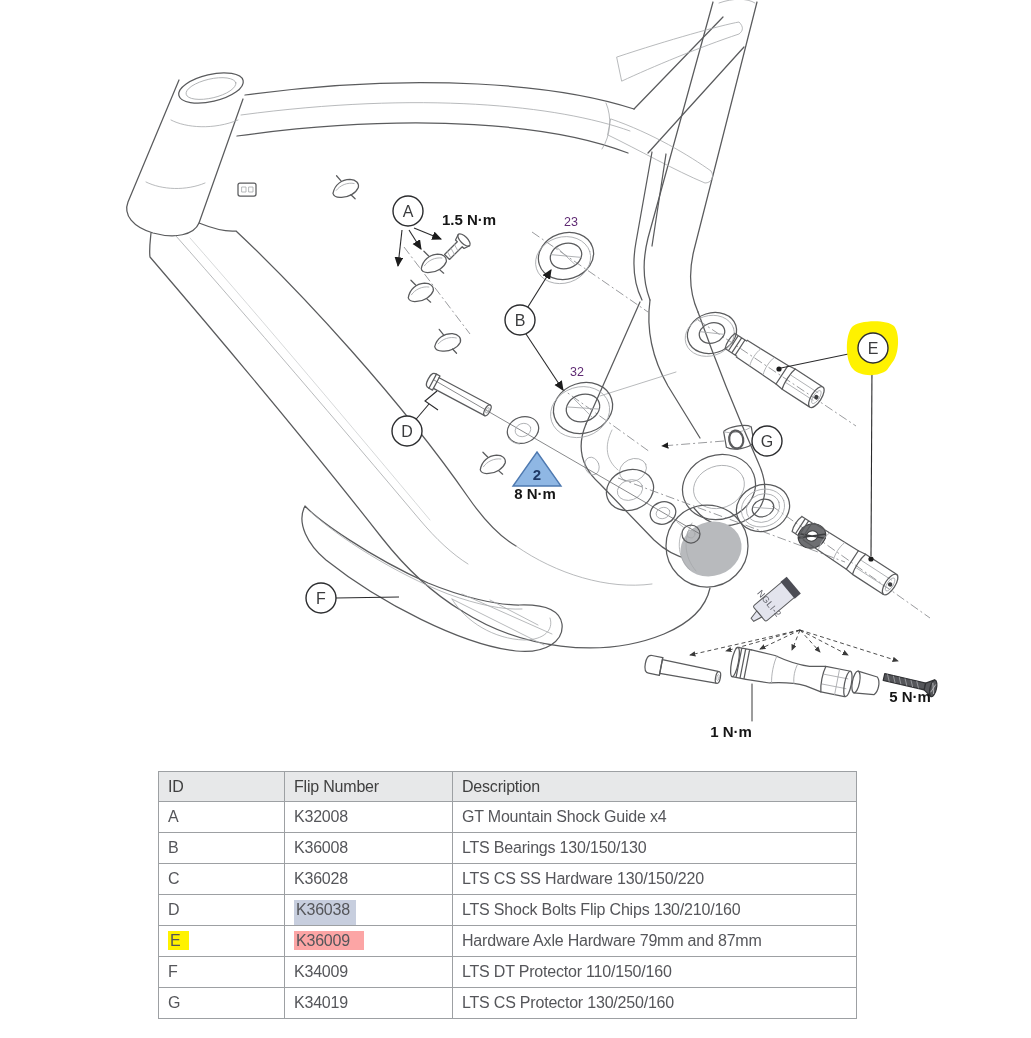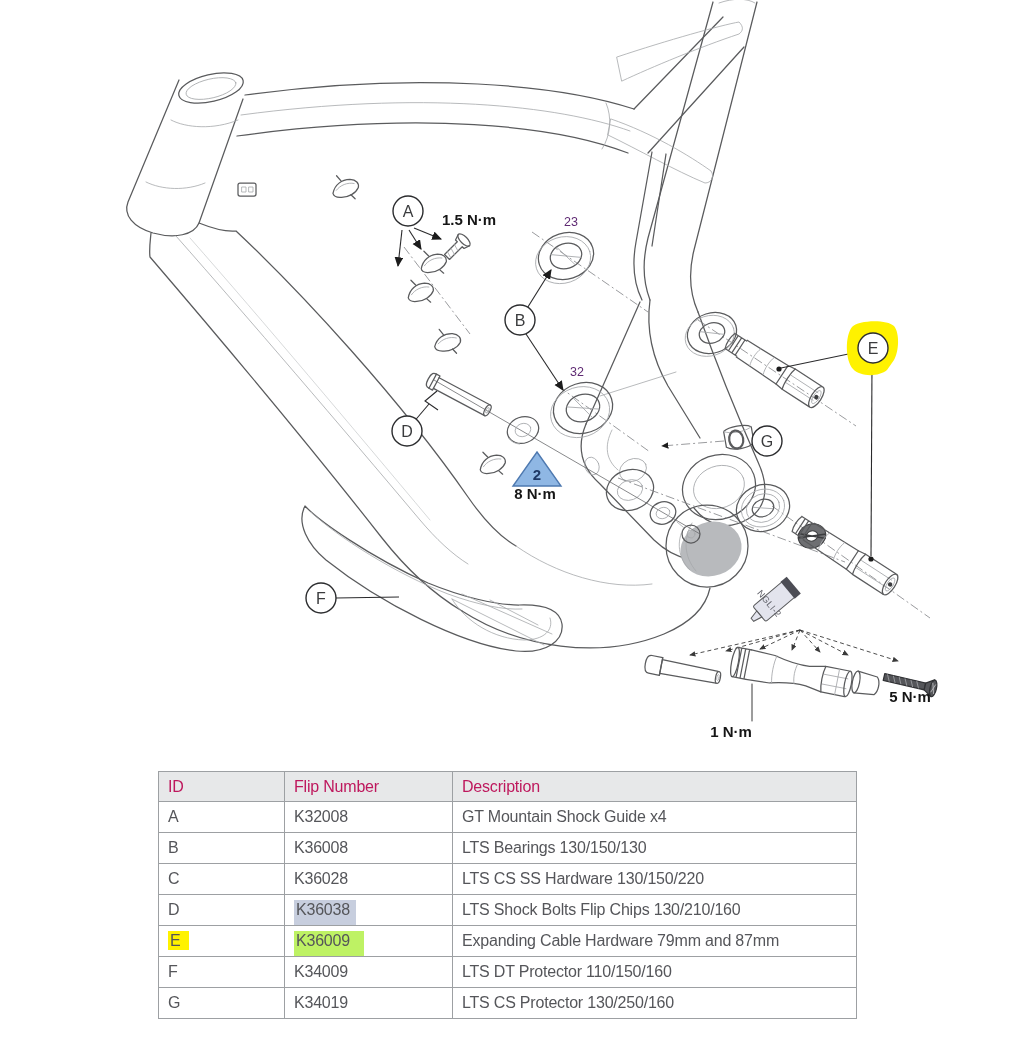--- a/index.html
+++ b/index.html
@@ -18,24 +18,24 @@
   svg .leader{stroke:#2a2a2c;stroke-width:1.1;fill:none;}
   svg .dashdot{stroke:#808285;stroke-width:0.8;fill:none;stroke-dasharray:9 3 2 3;}
   svg .fan{stroke:#3a3a3a;stroke-width:0.9;fill:none;stroke-dasharray:4 3;}
 
   table.parts{position:absolute;left:158px;top:771px;width:698px;border-collapse:collapse;table-layout:fixed;}
   table.parts th, table.parts td{
     border:1px solid #9da0a3;font-size:16px;letter-spacing:-0.2px;color:#55565a;
     font-weight:normal;text-align:left;padding:0 0 0 9px;height:30px;line-height:30px;
     white-space:nowrap;overflow:hidden;background:#fff;
   }
-  table.parts th{background:#e7e8e9;color:#be185d;height:29px;line-height:29px;}
+  table.parts th{background:#e7e8e9;color:#404040;height:29px;line-height:29px;}
   col.c-id{width:126px;} col.c-part{width:168px;} col.c-desc{width:404px;}
   .hl-y{background:#fff200;padding:1px 9px 1px 2px;}
-  .hl-yw{background:#bef264;padding:1px 14px 8px 2px;}
+  .hl-yw{background:#fca5a5;padding:1px 14px 1px 2px;}
   .hl-b{background:#c7cede;padding:1px 6px 7px 2px;}
 </style>
 </head>
 <body>
 
 <div class="stage">
 
 <svg width="1031" height="770" viewBox="0 0 1031 770">
   <defs>
     <marker id="ah" markerWidth="11" markerHeight="9" refX="8" refY="4" orient="auto">
@@ -353,21 +353,21 @@
       <td>LTS CS SS Hardware 130/150/220</td>
     </tr>
     <tr>
       <td>D</td>
       <td><span class="hl-b">K36038</span></td>
       <td>LTS Shock Bolts Flip Chips 130/210/160</td>
     </tr>
     <tr>
       <td><span class="hl-y">E</span></td>
       <td><span class="hl-yw">K36009</span></td>
-      <td>Expanding Cable Hardware 79mm and 87mm</td>
+      <td>Hardware Axle Hardware 79mm and 87mm</td>
     </tr>
     <tr>
       <td>F</td>
       <td>K34009</td>
       <td>LTS DT Protector 110/150/160</td>
     </tr>
     <tr>
       <td>G</td>
       <td>K34019</td>
       <td>LTS CS Protector 130/250/160</td>

